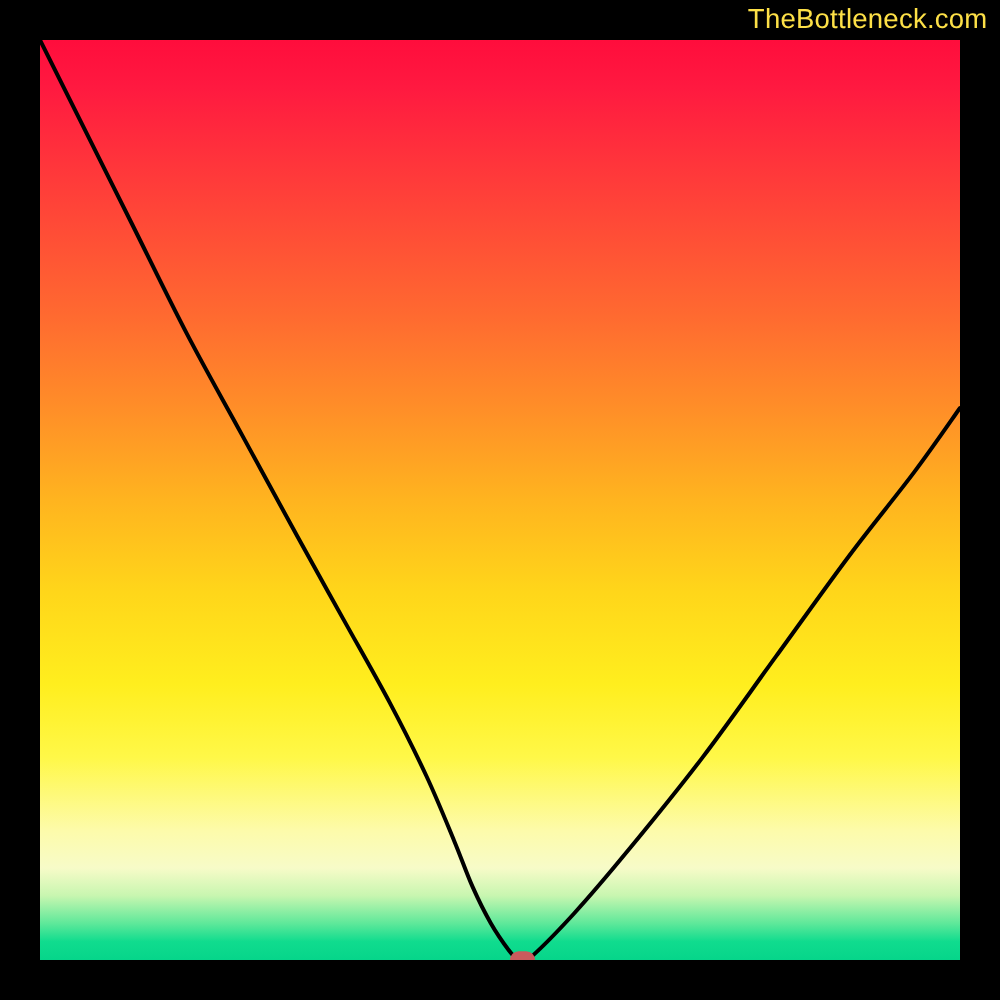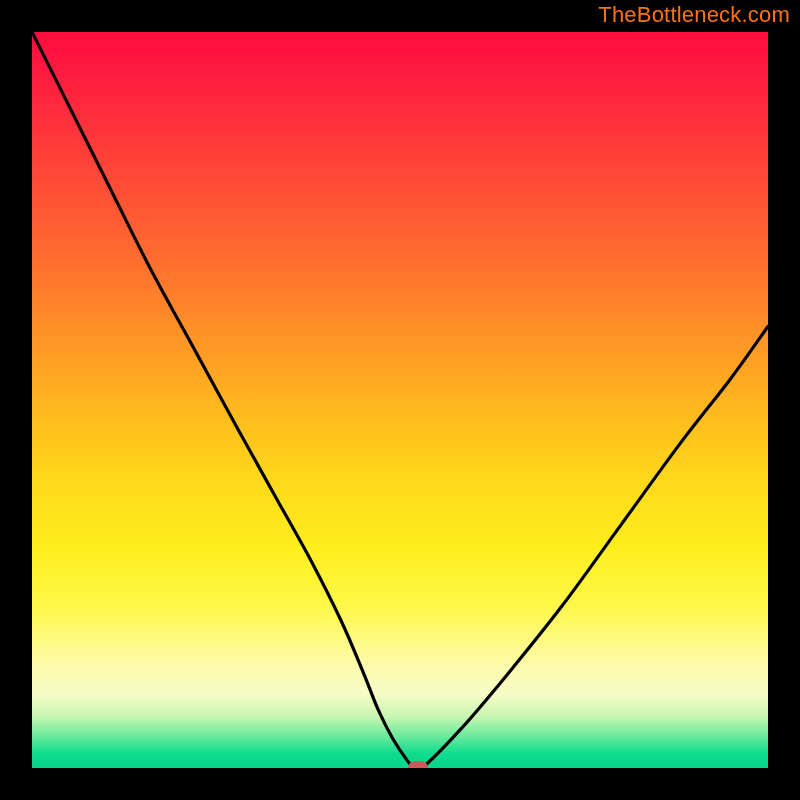--- a/index.html
+++ b/index.html
@@ -14,21 +14,21 @@
   .stage {
     position: relative;
     width: 800px;
     height: 800px;
     background: #000;
   }
   .watermark {
     position: absolute;
     top: 2px;
     right: 10px;
-    color: #f97316;
+    color: #fde047;
     font-size: 22px;
     letter-spacing: 0.2px;
     z-index: 50;
   }
   .plot-area {
     position: absolute;
     left: 32px;
     top: 32px;
     width: 736px;
     height: 736px;

